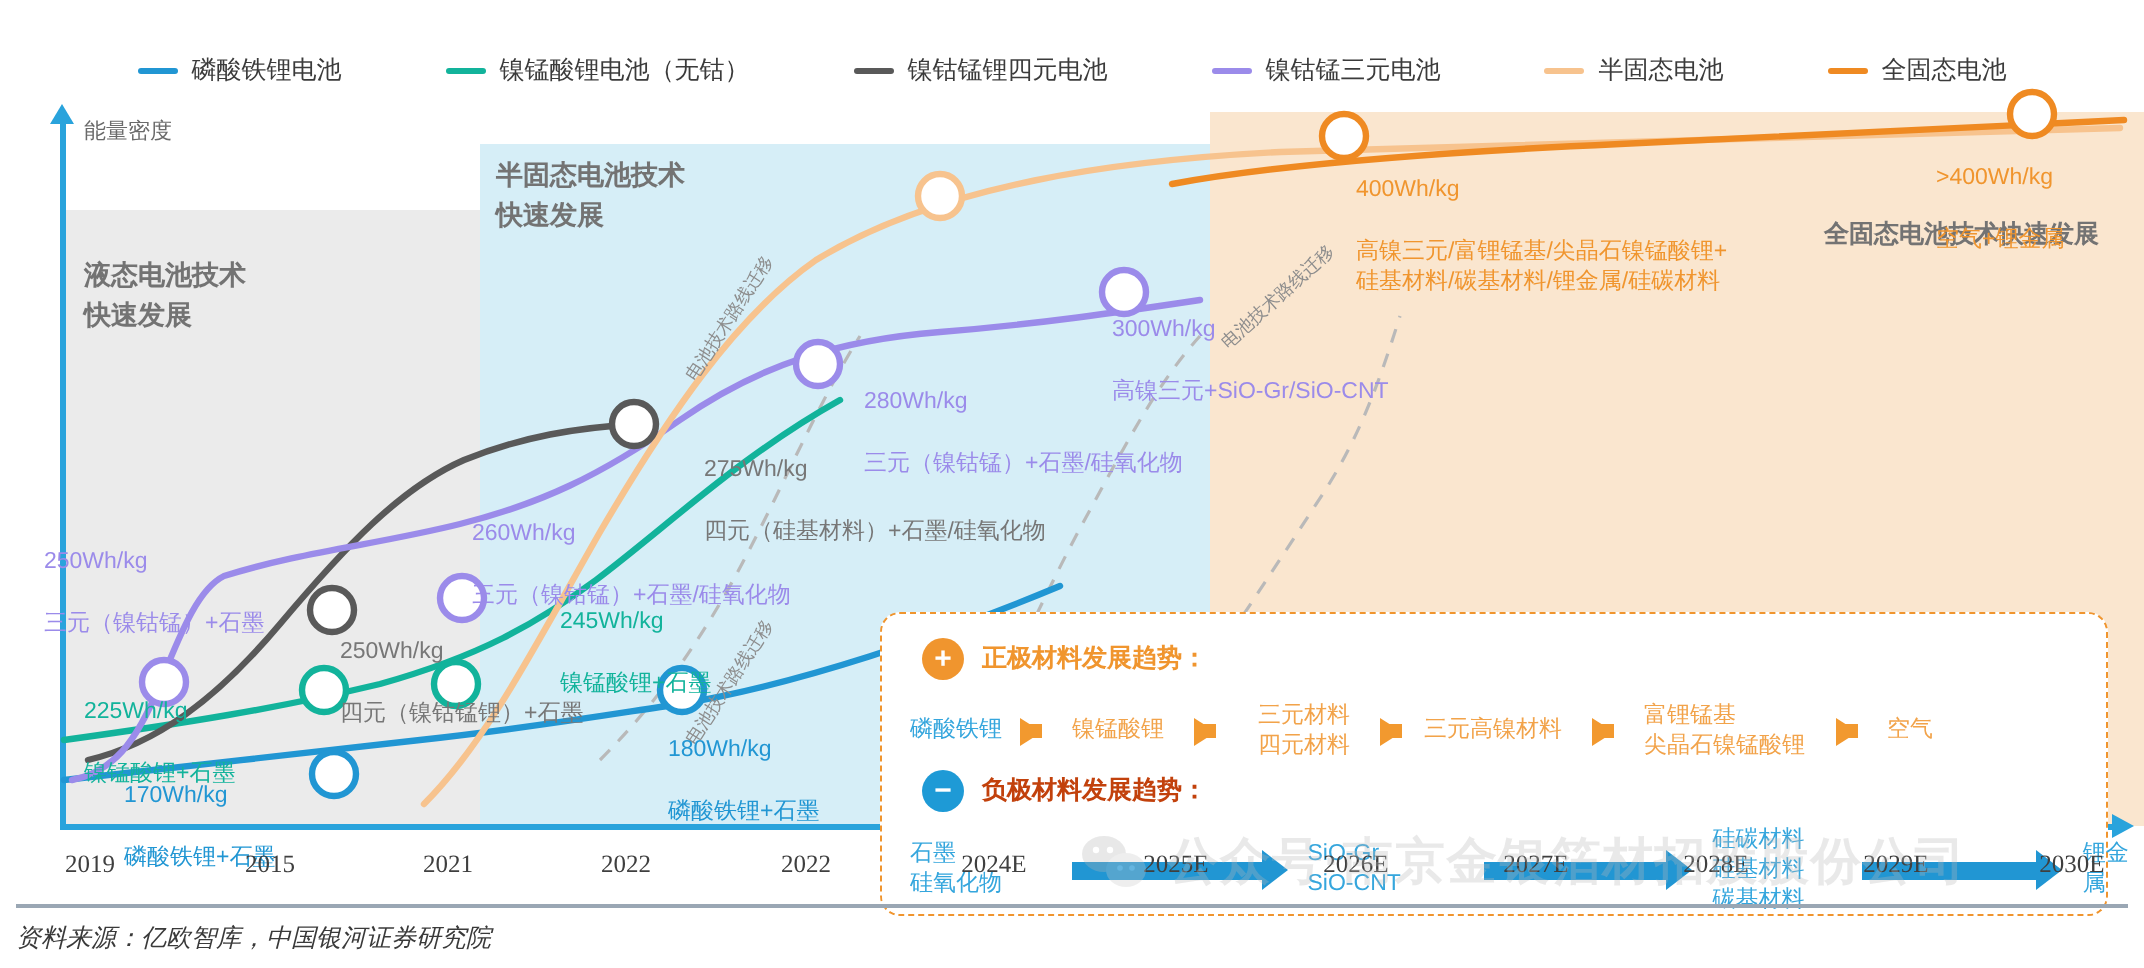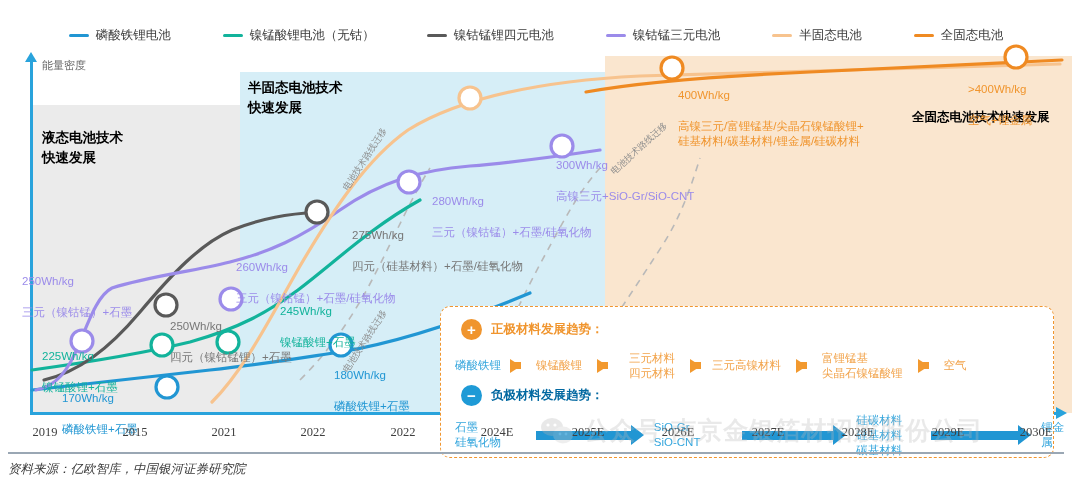--- a/index.html
+++ b/index.html
@@ -19,21 +19,21 @@
   .legend-label { font-size: 12.5px; color: #3b3b3b; white-space: nowrap; }
 
   
   .plot { position: absolute; left: 0; top: 50px; width: 1072px; height: 370px; }
 
   .band { position: absolute; top: 0; }
   .band-liquid { left: 30px; width: 210px; top: 55px; height: 308px; background: #ebebeb; }
   .band-semi   { left: 240px; width: 365px; top: 22px; height: 341px; background: #d6eef7; }
   .band-solid  { left: 605px; width: 467px; top: 6px;  height: 357px; background: #fae6cf; }
 
-  .band-title { position: absolute; font-size: 13.5px; font-weight: bold; color: #000000;
+  .band-title { position: absolute; font-size: 13.5px; font-weight: bold; color: #737373;
                 line-height: 1.45; white-space: pre-line; }
   .bt-liquid { left: 42px; top: 78px; }
   .bt-semi   { left: 248px; top: 28px; }
   .bt-solid  { left: 912px; top: 58px; font-size: 12.5px; white-space: nowrap; }
 
   
   .y-axis { position: absolute; left: 30px; top: 10px; width: 3px; height: 353px; background: #29a3dc; }
   .y-arrow { position: absolute; left: 25px; top: 2px; width: 0; height: 0;
              border-left: 6px solid transparent; border-right: 6px solid transparent;
              border-bottom: 10px solid #29a3dc; }
@@ -62,21 +62,21 @@
   .matbox { position: absolute; left: 440px; top: 256px; width: 614px; height: 152px;
             background: #ffffff; border: 1.6px dashed #f0952e; border-radius: 10px; }
   .mb-row-head { display: flex; align-items: center; gap: 9px; }
   .badge { width: 21px; height: 21px; border-radius: 50%; color: #fff;
            font-size: 15px; font-weight: bold; display: flex; align-items: center;
            justify-content: center; line-height: 1; }
   .badge-plus { background: #f0952e; }
   .badge-minus { background: #1e9ad6; }
   .mb-head-text { font-size: 12.5px; font-weight: bold; }
   .mb-head-orange { color: #f0952e; }
-  .mb-head-blue { color: #0369a1; }
+  .mb-head-blue { color: #c2410c; }
 
   .chain { position: absolute; display: flex; align-items: center; }
   .chain-node { font-size: 11.5px; line-height: 1.3; white-space: pre-line; }
   .node-orange { color: #f2a34a; }
   .node-blue { color: #35a6dd; }
 
   .arr-o { width: 0; height: 0; border-top: 7px solid transparent;
            border-bottom: 7px solid transparent; border-left: 11px solid #f2992f;
            position: relative; }
   .arr-o::before { content: ""; position: absolute; left: -9px; top: -3.5px;

